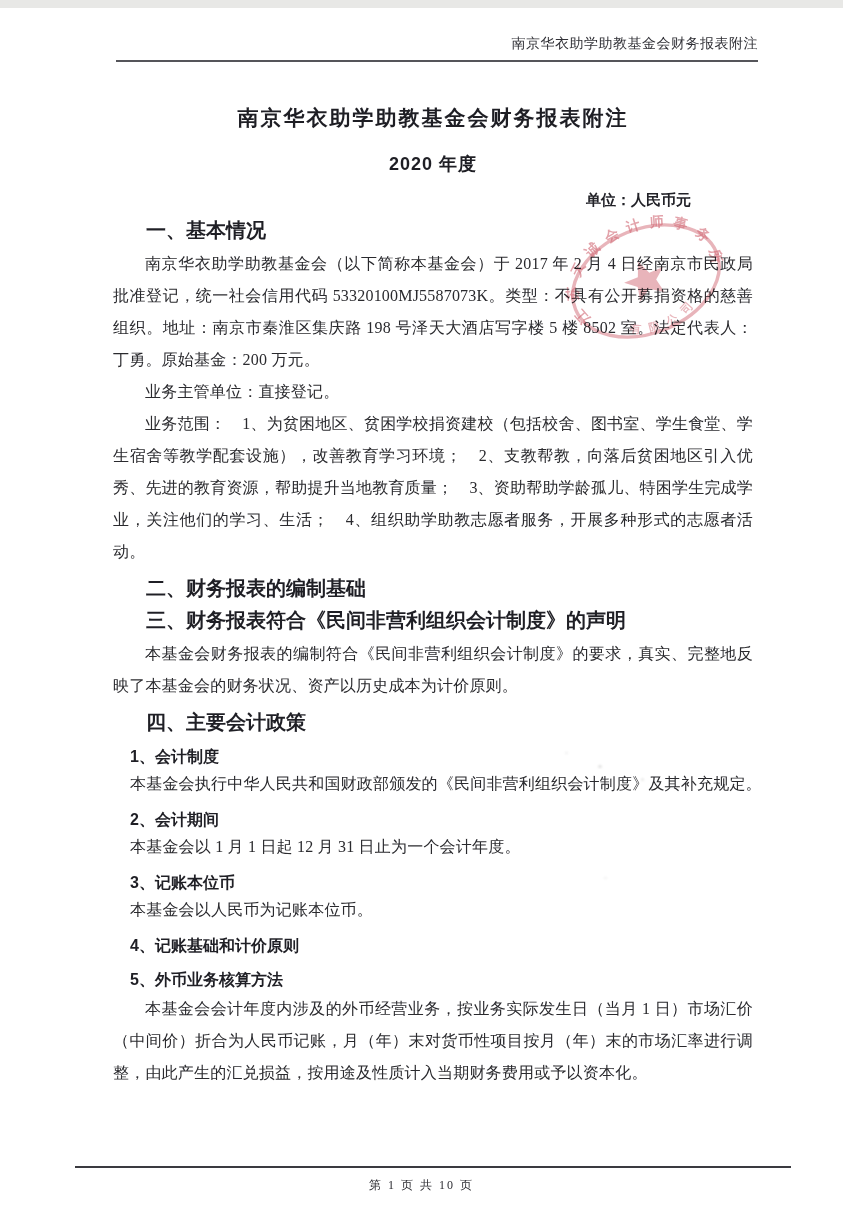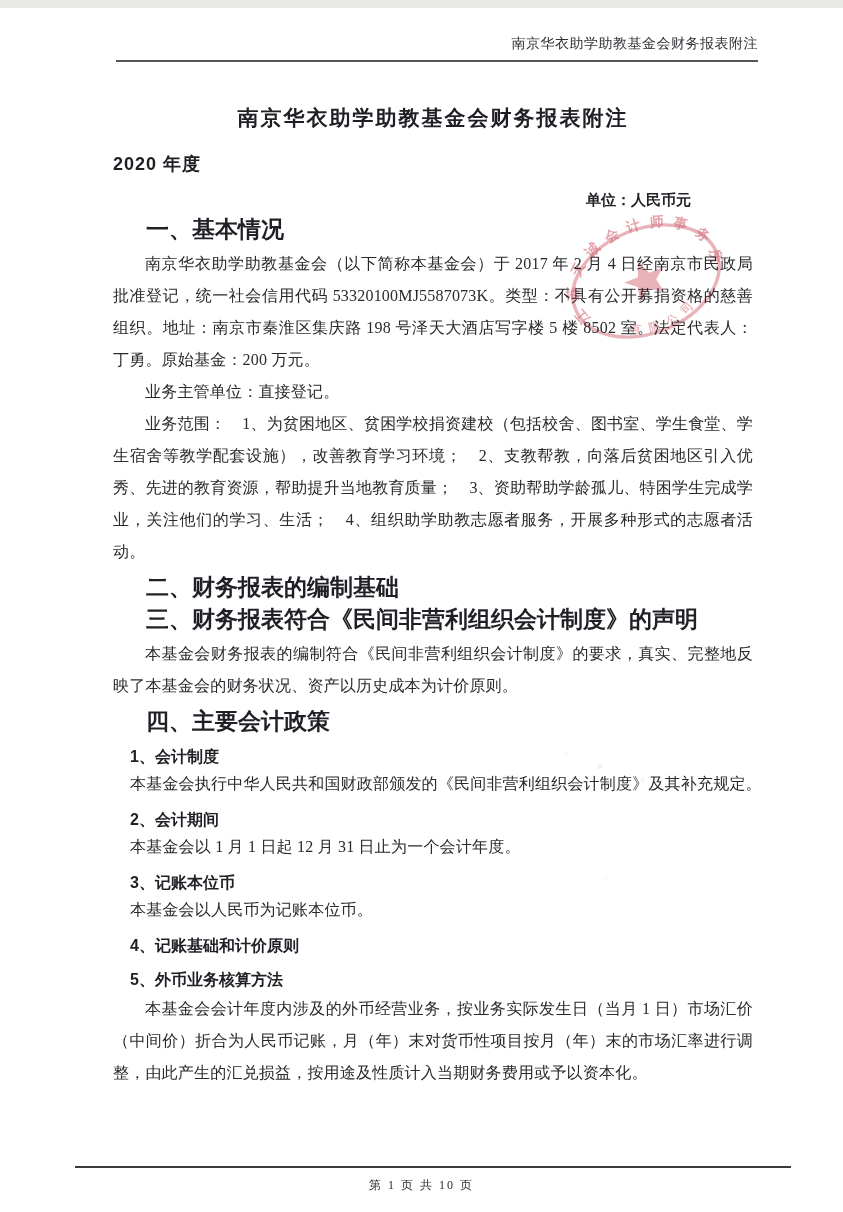--- a/index.html
+++ b/index.html
@@ -28,34 +28,34 @@
   .content {
     position:absolute; top:96px; left:113px; right:90px;
   }
   .doc-title {
     margin:0; text-align:center;
     font-family:"Liberation Sans","DejaVu Sans",sans-serif;
     font-size:21px; font-weight:700; letter-spacing:2px;
     line-height:28px; color:#1e1e24;
   }
   .doc-year {
-    margin:20px 0 0 0; text-align:left;
+    margin:20px 0 0 0; text-align:center;
     font-family:"Liberation Sans","DejaVu Sans",sans-serif;
     font-size:18px; font-weight:700; letter-spacing:1px;
     line-height:24px; color:#1e1e24;
   }
   .unit-label {
     margin:14px 62px 0 0; text-align:right;
     font-size:15px; font-weight:700; line-height:20px; color:#222228;
   }
   
   .h1 {
     margin:8px 0 6px 33px;
-    font-family:Liberation Serif, serif;
-    font-size:23px; font-weight:700; line-height:24px; color:#1f1f25;
+    font-family:Liberation Sans, sans-serif;
+    font-size:20px; font-weight:700; line-height:24px; color:#1f1f25;
   }
   .h2 {
     margin:12px 0 2px 17px;
     font-family:"Liberation Sans","DejaVu Sans",sans-serif;
     font-size:16px; font-weight:700; line-height:22px; color:#1f1f25;
   }
   .para {
     margin:0; font-size:16px; line-height:32px; letter-spacing:0.2px;
     text-align:justify; text-align-last:left; text-indent:2em;
   }

